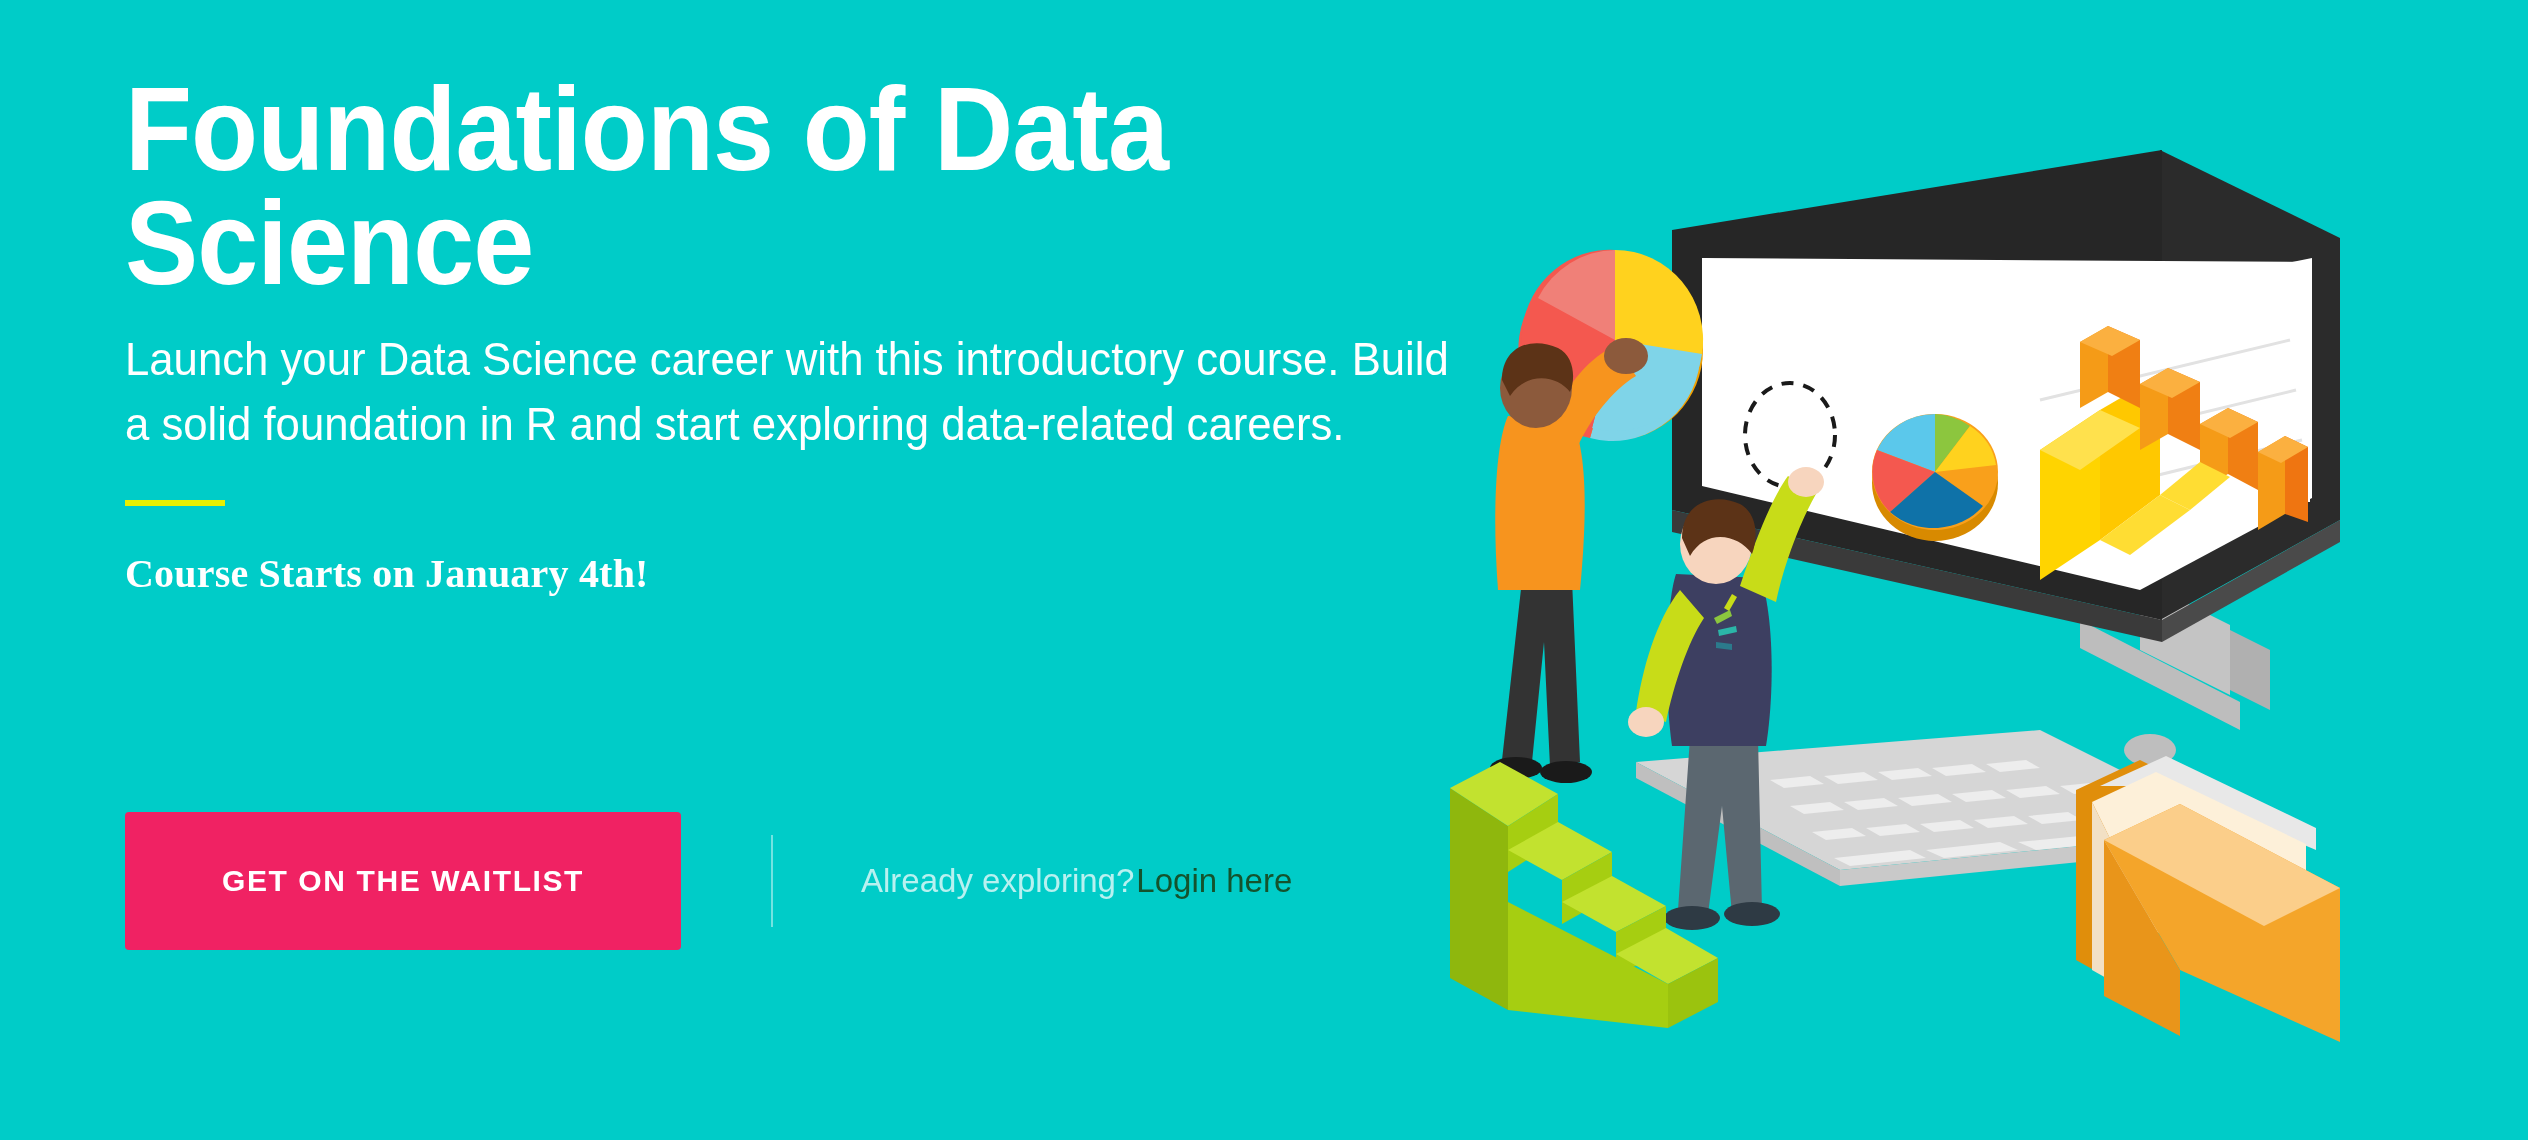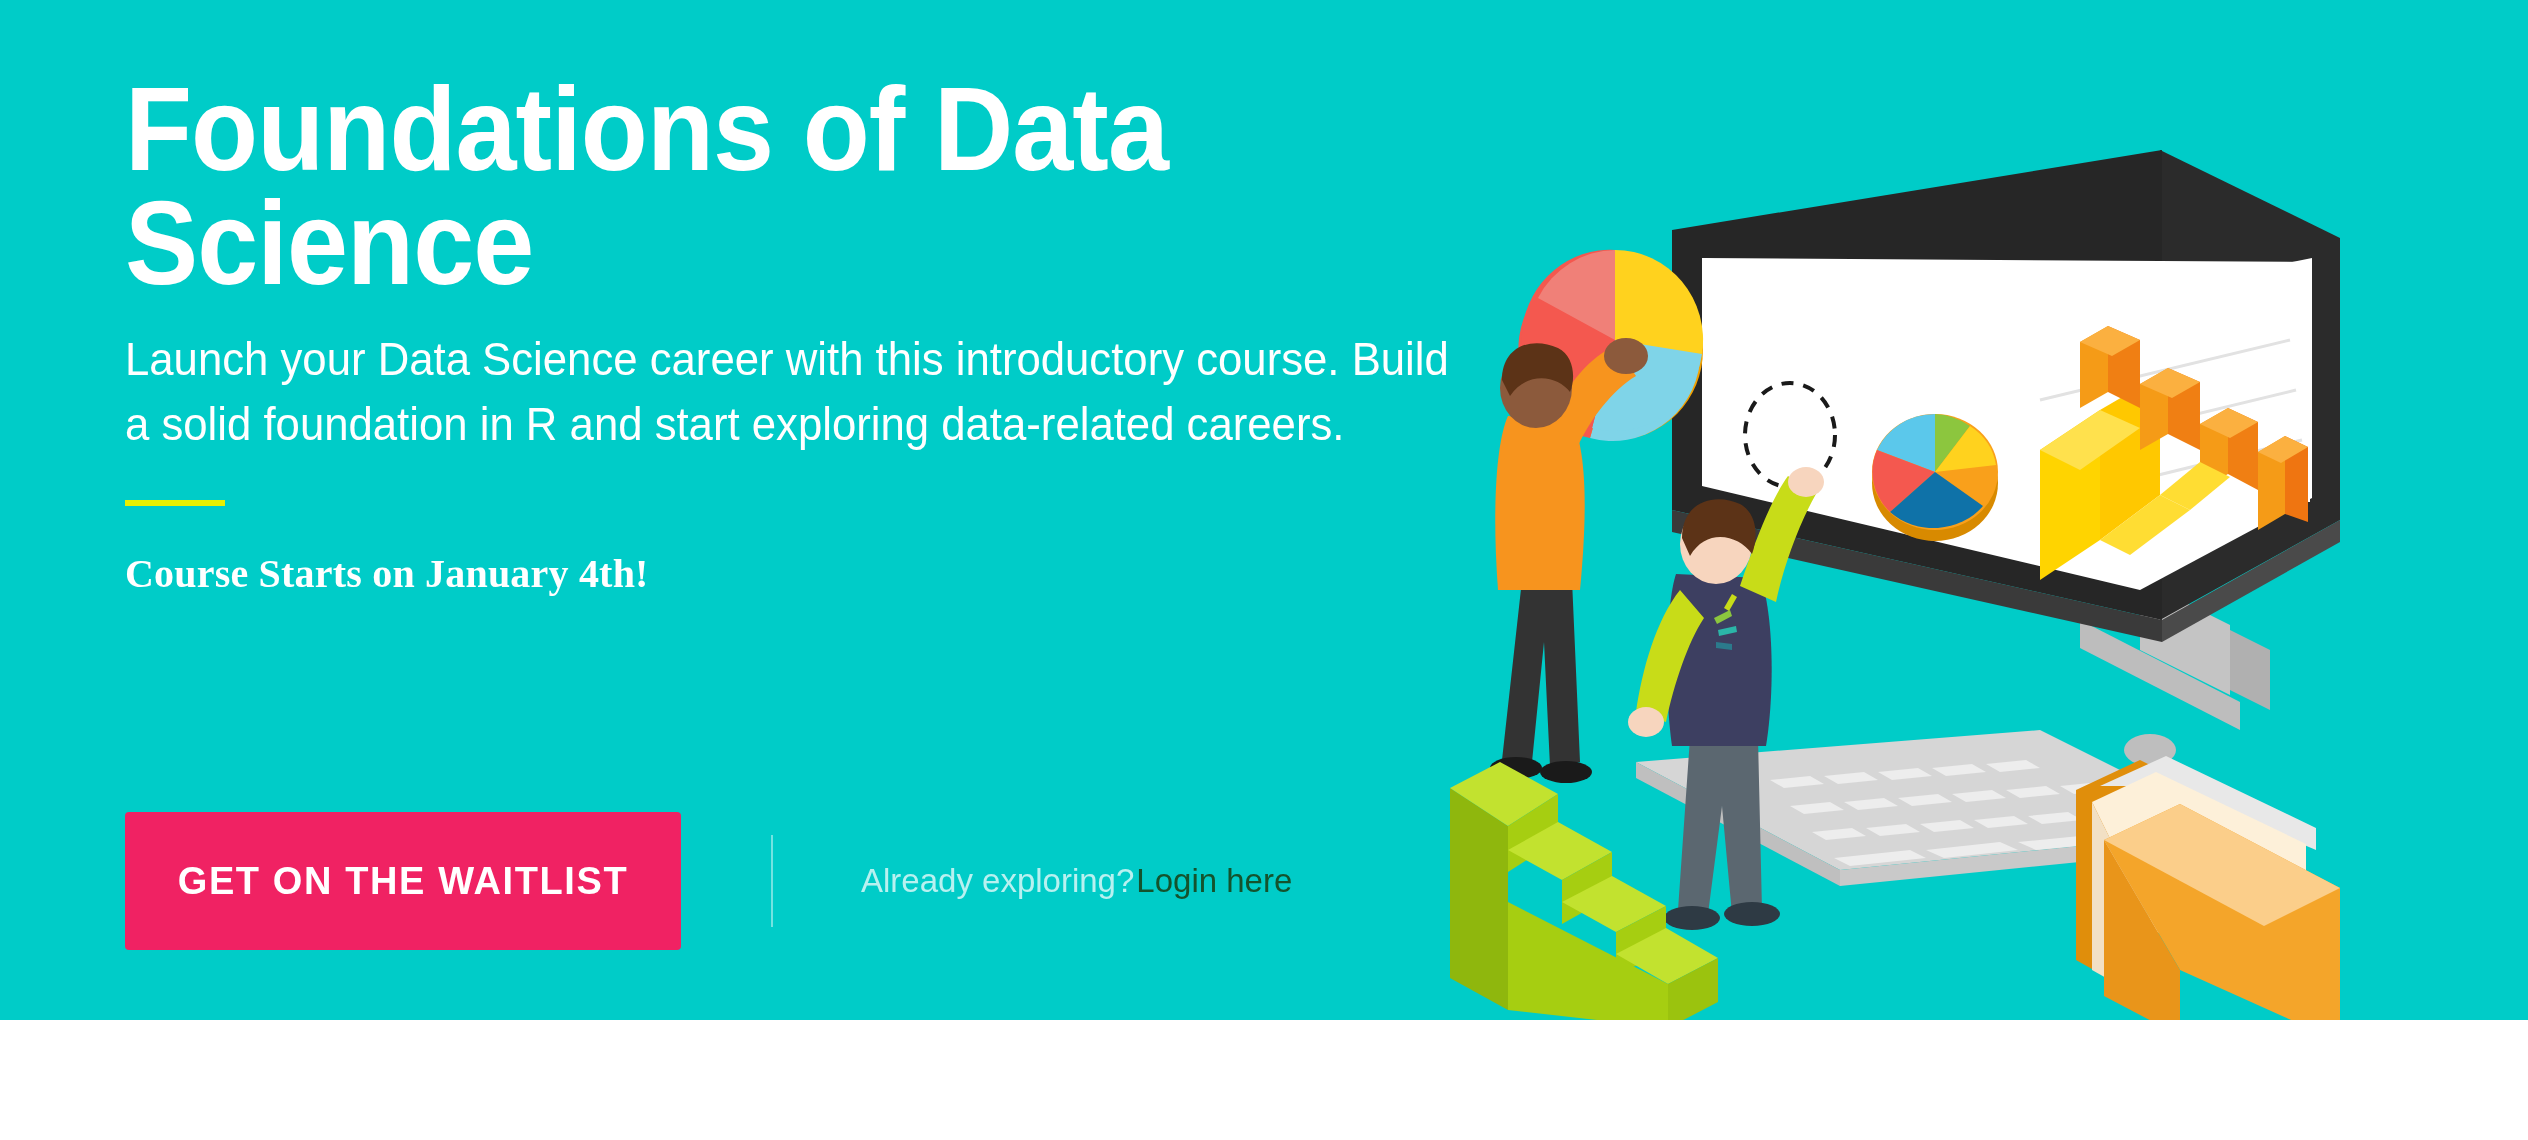--- a/index.html
+++ b/index.html
@@ -8,21 +8,21 @@
   }
   body {
     width: 2528px;
     height: 1140px;
     overflow: hidden;
     font-family: "Liberation Sans", sans-serif;
   }
   #hero {
     position: relative;
     width: 2528px;
-    height: 1020px;
+    height: 1140px;
     background: #00CCC8;
     overflow: hidden;
   }
 
   
   #copy {
     position: absolute;
     left: 125px;
     top: 72px;
     width: 1420px;
@@ -83,21 +83,21 @@
     justify-content: center;
     width: 556px;
     height: 138px;
     background: #F02263;
     border: none;
     border-radius: 4px;
     color: #ffffff;
     font-family: "Liberation Sans Narrow", "Liberation Sans", sans-serif;
     font-stretch: condensed;
     font-weight: 700;
-    font-size: 38px;
+    font-size: 30px;
     letter-spacing: 1.6px;
     cursor: pointer;
     padding: 11px;
   }
   #cta-divider {
     width: 2px;
     height: 92px;
     background: rgba(255,255,255,0.45);
     margin-left: 90px;
   }

